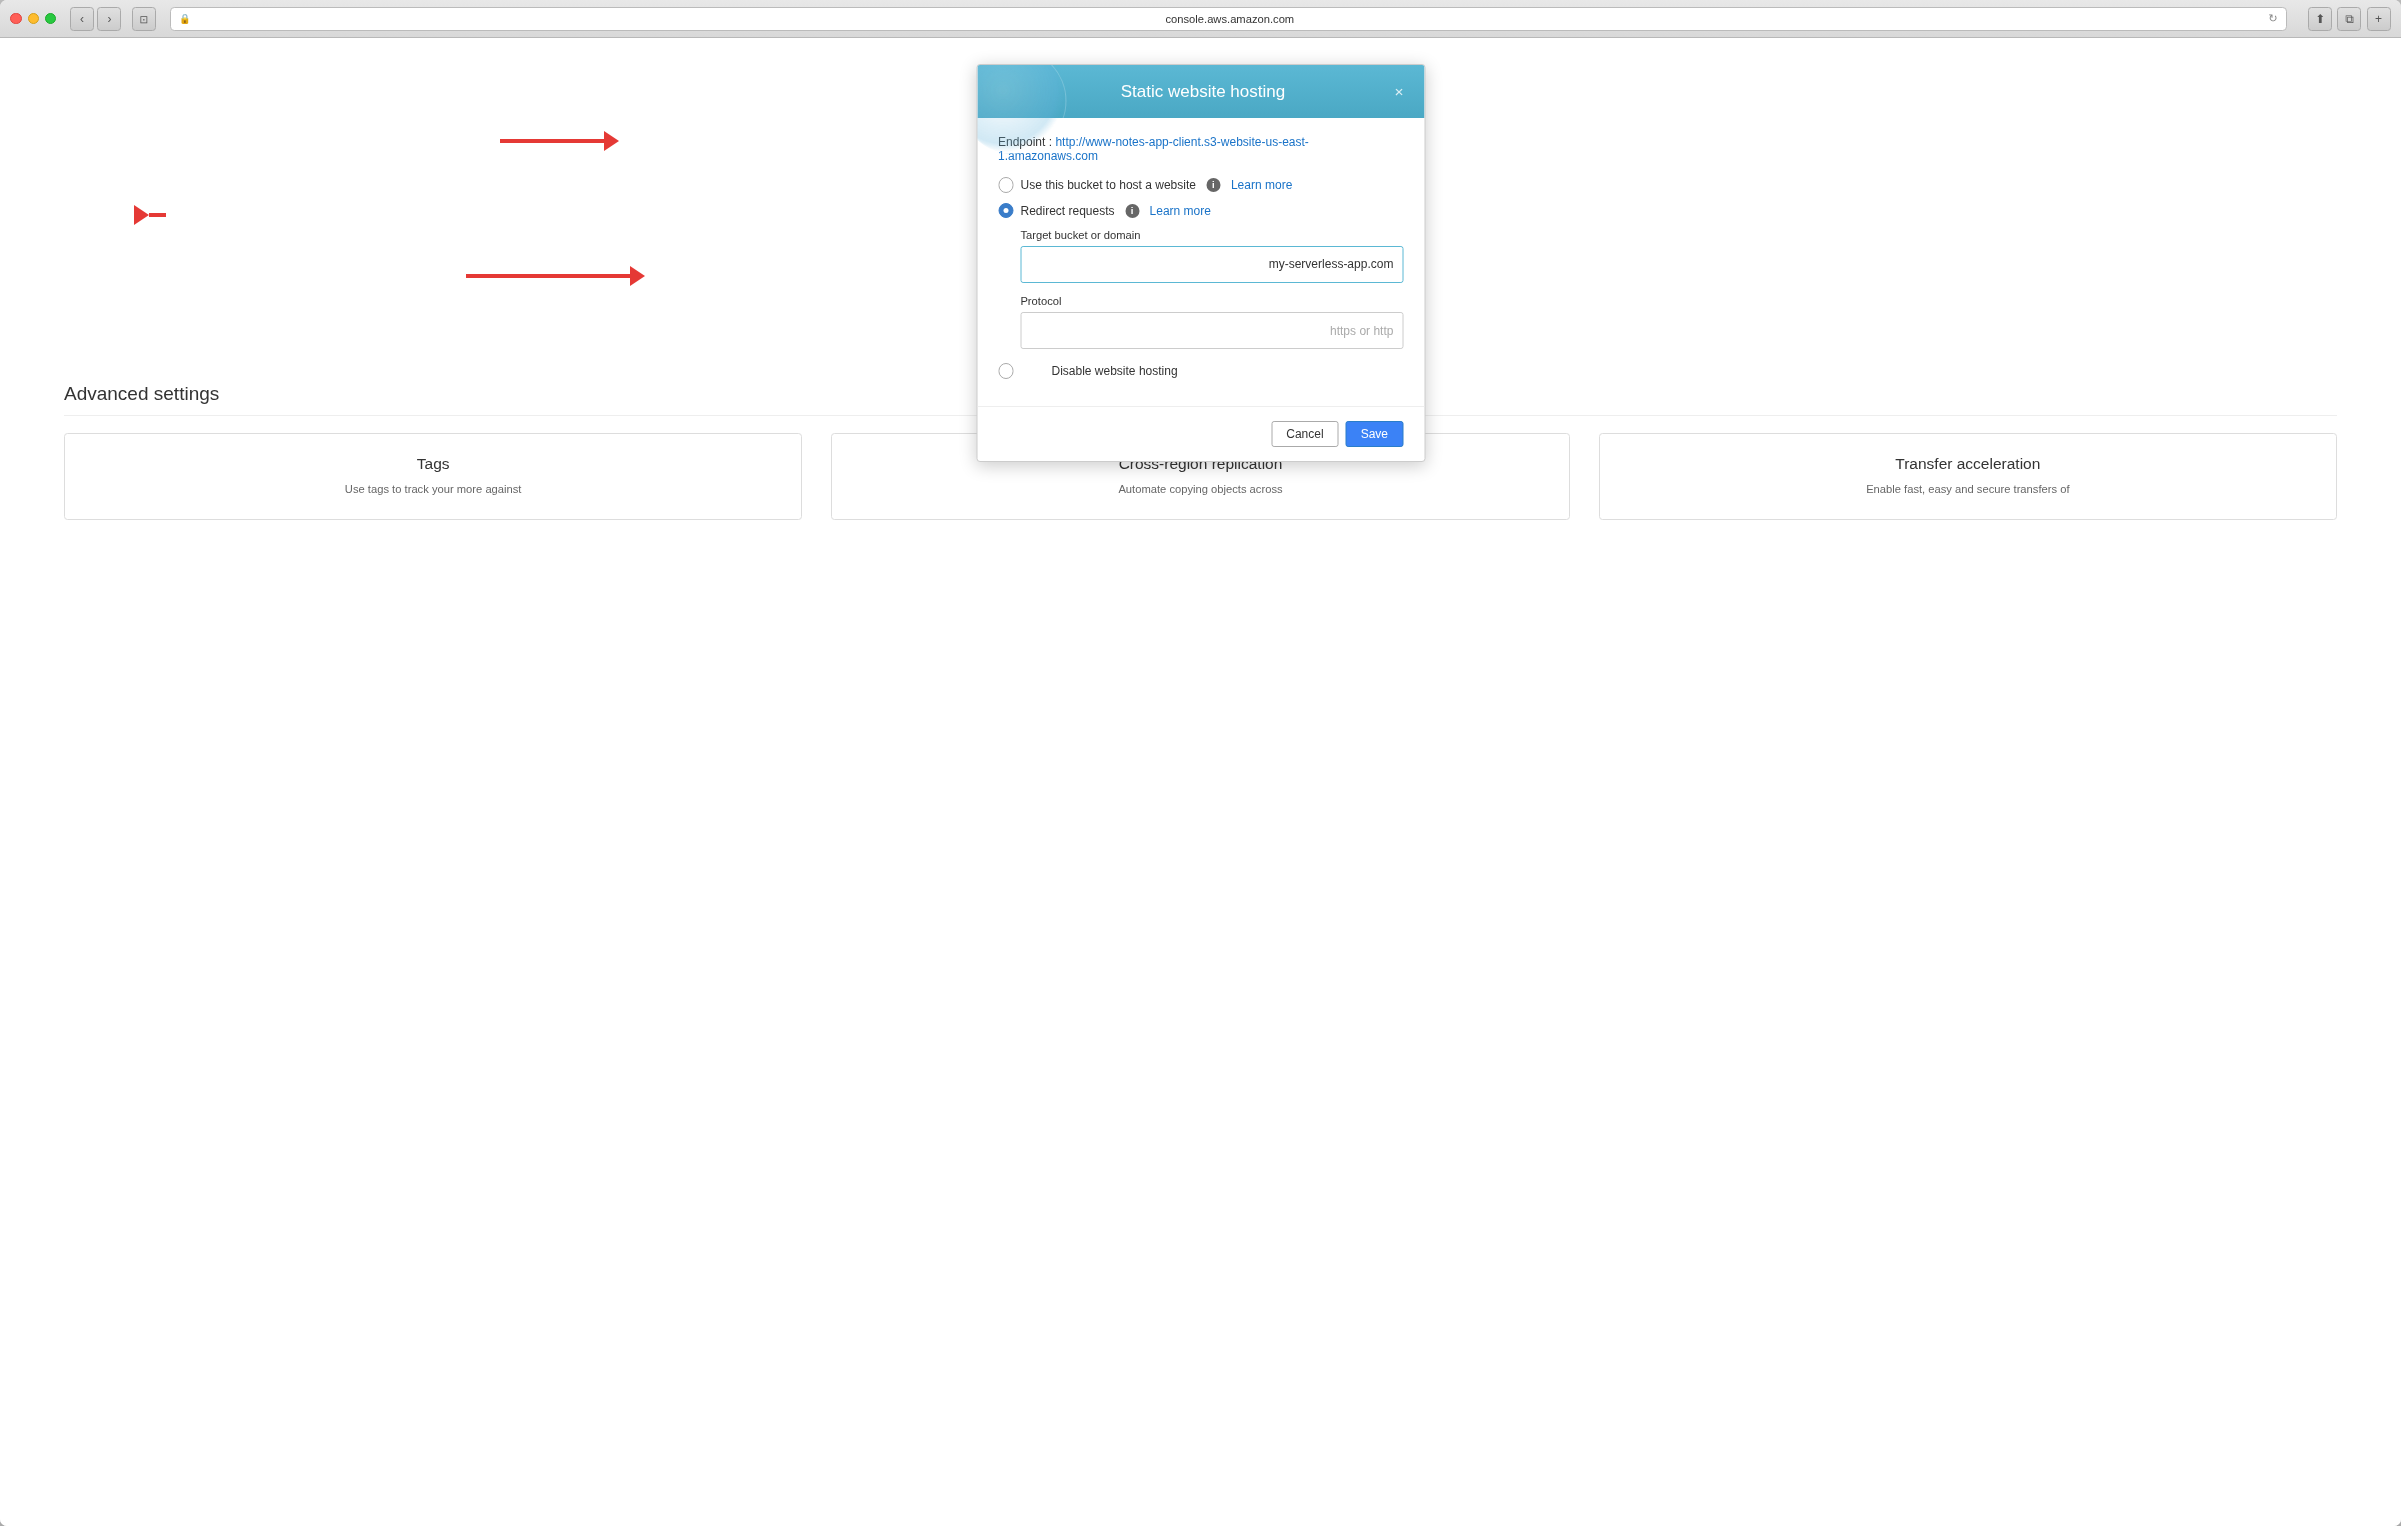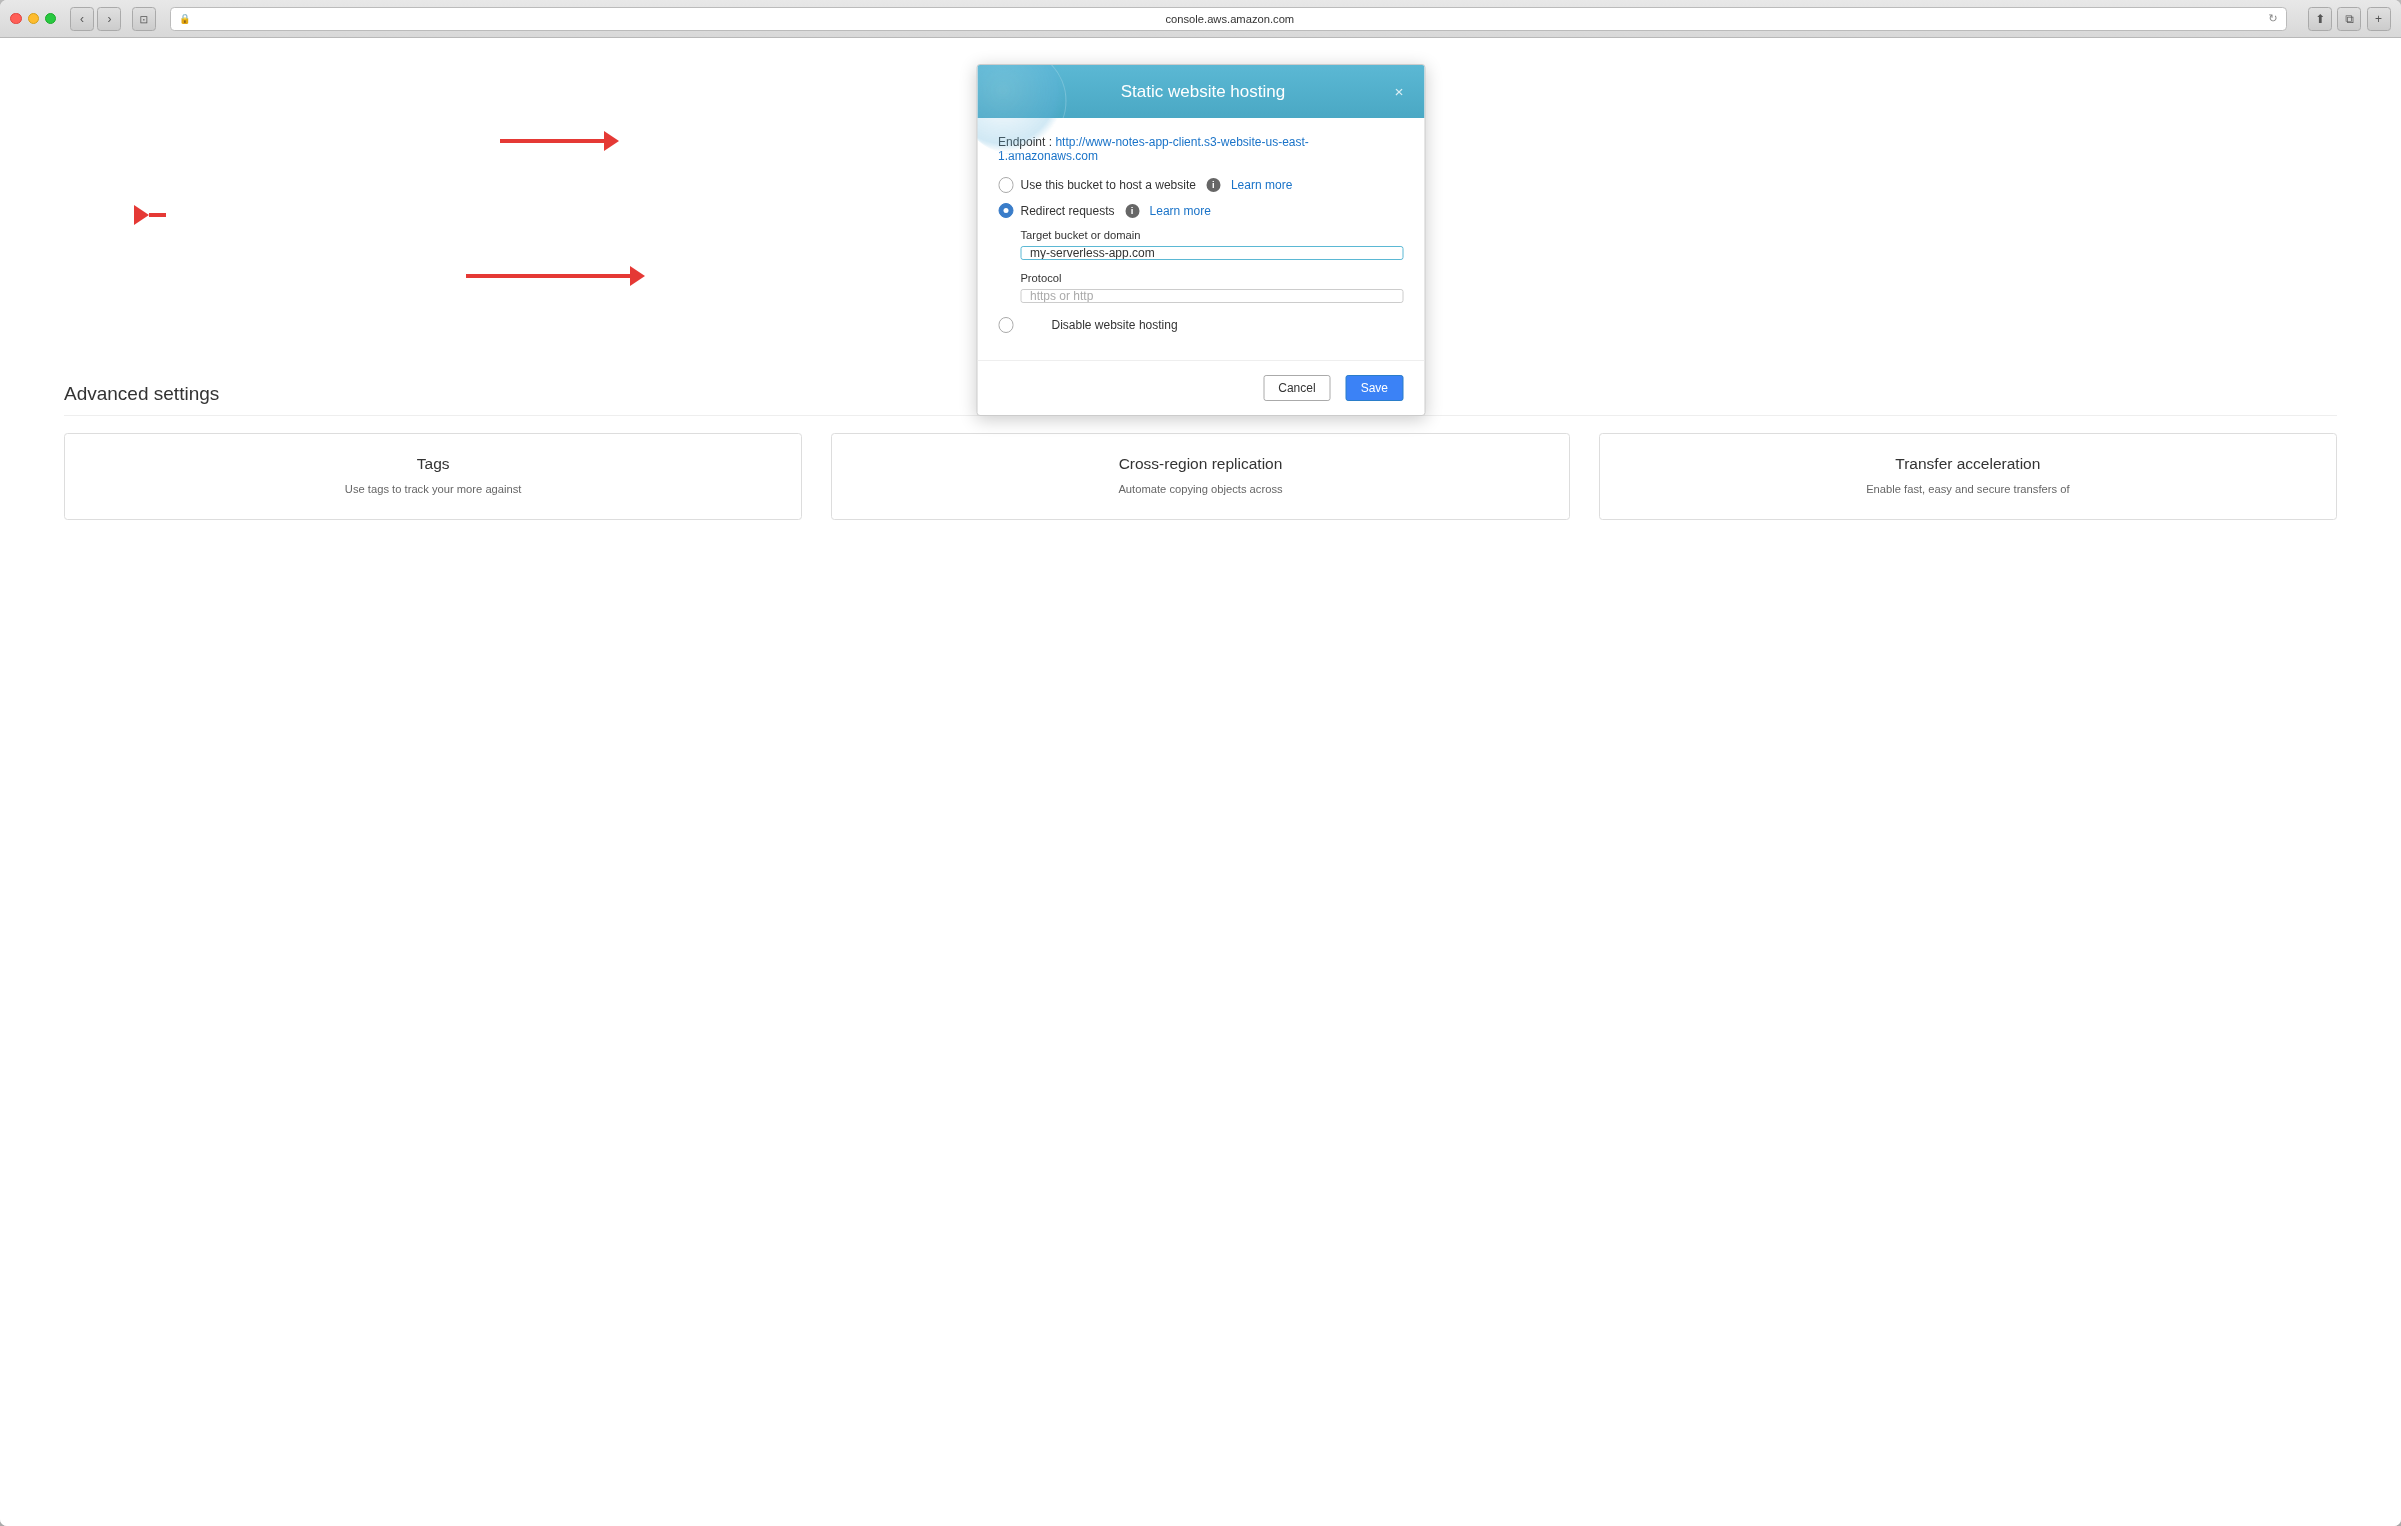--- a/index.html
+++ b/index.html
@@ -281,28 +281,29 @@
     }
 
     .field-label {
       font-size: 11.2px;
       color: #333;
       margin-bottom: 5.2px;
     }
 
     .text-input {
       width: 100%;
-      height: 14px;
+      height: 37px;
       padding: 0 8.6px;
       border: 0.9px solid #5bb8d4;
       border-radius: 2.6px;
       font-size: 12px;
       color: #333;
       outline: none;
       background: white;
+      text-align: right;
     }
 
     .text-input.muted {
       border-color: #ccc;
       color: #ec4899;
     }
 
     .text-input::placeholder {
       color: #aaa;
     }
@@ -311,21 +312,21 @@
     .disable-option {
       margin-top: 7px;
       gap: 38px;
     }
 
     
     .dialog-footer {
       padding: 14px 21px;
       display: flex;
       justify-content: flex-end;
-      gap: 15px;
+      gap: 7px;
       border-top: 0.9px solid #eee;
     }
 
     .btn-cancel {
       padding: 5.2px 14px;
       border: 0.9px solid #aaa;
       border-radius: 2.6px;
       background: white;
       color: #333;
       font-size: 12px;

